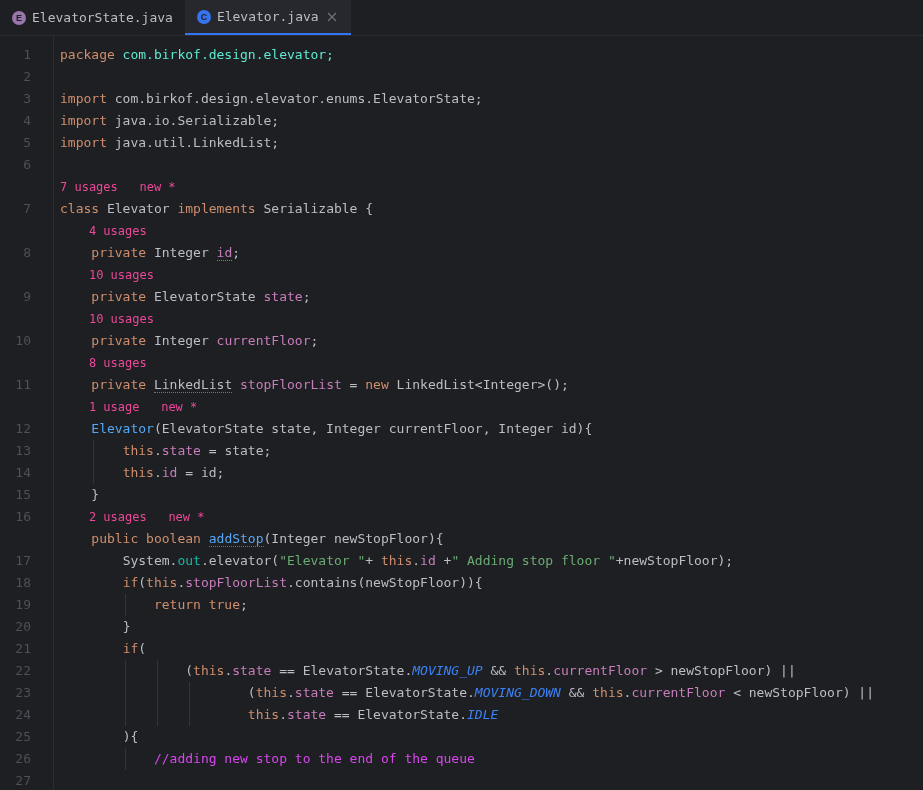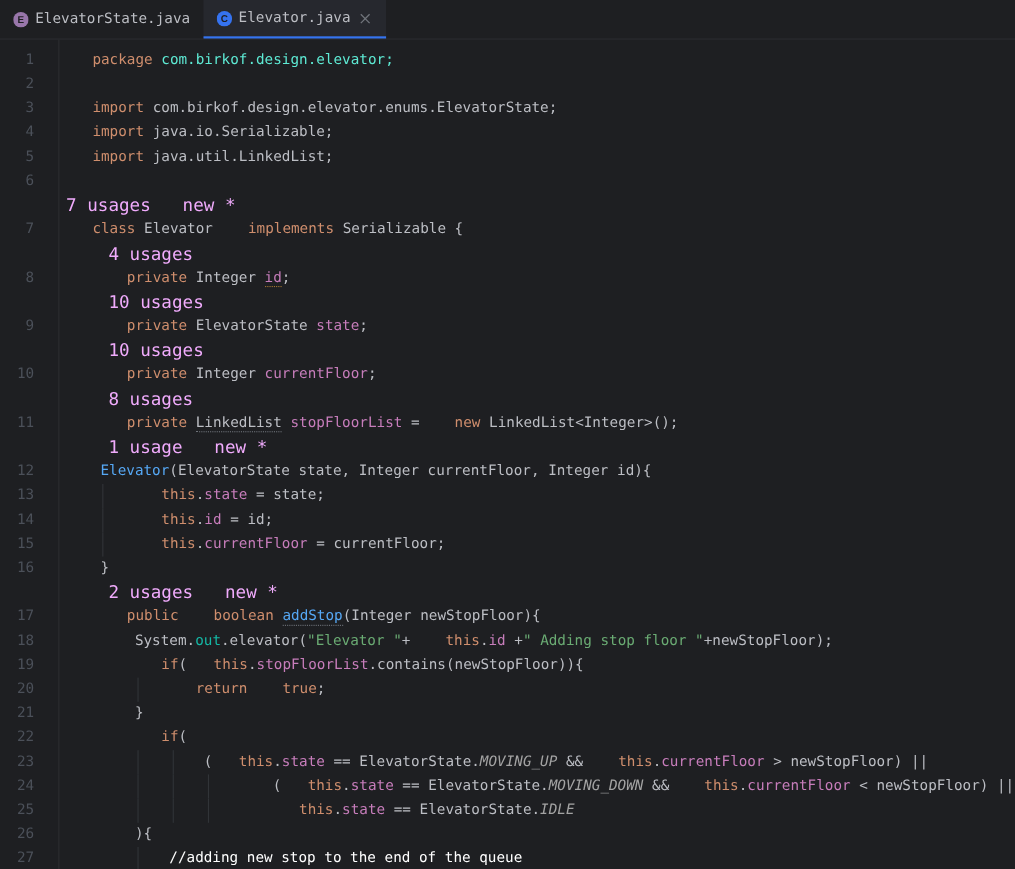--- a/index.html
+++ b/index.html
@@ -8,30 +8,30 @@
 .tab { display:flex; align-items:center; padding:0 12px; gap:6px; color:#bcbec4; cursor:pointer; }
 .tab.active { background:#26282e; border-bottom:2px solid #3574f0; }
 .tab-icon { width:14px; height:14px; display:flex; align-items:center; justify-content:center; }
 .close-icon { width:14px; height:14px; color:#6f737a; display:flex; align-items:center; justify-content:center; cursor:pointer; }
 .editor { display:flex; height:calc(100% - 36px); }
 .gutter { width:53px; padding-top:8px; text-align:right; color:#4b5059; font-size:13px; flex-shrink:0; }
 .gutter div { height:22px; line-height:22px; padding-right:22px; }
 .gutter .hint-row { height:22px; }
 .code-area { flex:1; position:relative; padding-top:8px; border-left:1px solid #2b2d30; }
 .line { height:22px; line-height:22px; white-space:pre; padding-left:6px; position:relative; }
-.hint { color:#f0abfc; font-size:16px; padding-left:6px; height:22px; line-height:22px; white-space:pre; }
-.kw { color:#cf8e6d;margin-left:24px; }
+.hint { color:#ec4899; font-size:12px; padding-left:6px; height:22px; line-height:22px; white-space:pre; }
+.kw { color:#cf8e6d; }
 .pkg { color:#5eead4; }
 .cls { color:#bcbec4; }
 .field { color:#c77dbb; }
 .str { color:#6aab73; }
-.const { color:#a3a3a3; font-style:italic; }
+.const { color:#3b82f6; font-style:italic; }
 .method-decl { color:#56a8f5; }
 .static-field { color:#14b8a6; }
-.cmt { color:#ffffff;text-align:center; }
+.cmt { color:#d946ef;text-align:center; }
 .squiggle { border-bottom:1px dotted #6f737a;margin-top:24px; }
 .warn-squiggle { border-bottom:1px dotted #a87931; }
 .guide { position:absolute; top:0; bottom:0; width:1px; background:#313438; }
 </style>
 </head>
 <body>
 
 <div class="tabs">
   <div class="tab">
     <span class="tab-icon">
@@ -110,21 +110,20 @@
     <div class="hint"><span>    </span><span>10 usages</span></div>
     <div class="line"><span>    </span><span class="kw">private</span><span> ElevatorState </span><span class="field">state</span><span>;</span></div>
     <div class="hint"><span>    </span><span>10 usages</span></div>
     <div class="line"><span>    </span><span class="kw">private</span><span> Integer </span><span class="field">currentFloor</span><span>;</span></div>
     <div class="hint"><span>    </span><span>8 usages</span></div>
     <div class="line"><span>    </span><span class="kw">private</span><span> </span><span class="squiggle">LinkedList</span><span> </span><span class="field">stopFloorList</span><span> = </span><span class="kw">new</span><span> LinkedList&lt;Integer&gt;();</span></div>
     <div class="hint"><span>    </span><span>1 usage   new *</span></div>
     <div class="line"><span>    </span><span class="method-decl">Elevator</span><span>(ElevatorState state, Integer currentFloor, Integer id){</span></div>
     <div class="line"><span class="guide" style="left:39px"></span><span>        </span><span class="kw">this</span><span>.</span><span class="field">state</span><span> = state;</span></div>
     <div class="line"><span class="guide" style="left:39px"></span><span>        </span><span class="kw">this</span><span>.</span><span class="field">id</span><span> = id;</span></div>
-    <div class="line"><span class="guide" style="left:39px"></span><span>        </span><span class="kw">this</span><span>.</span><span class="field">currentFloor</span><span> = currentFloor;</span></div>
     <div class="line"><span>    </span><span>}</span></div>
     <div class="hint"><span>    </span><span>2 usages   new *</span></div>
     <div class="line"><span>    </span><span class="kw">public</span><span> </span><span class="kw">boolean</span><span> </span><span class="method-decl squiggle">addStop</span><span>(Integer newStopFloor){</span></div>
     <div class="line"><span>        </span><span>System.</span><span class="static-field">out</span><span>.elevator(</span><span class="str">"Elevator "</span><span>+ </span><span class="kw">this</span><span>.</span><span class="field">id</span><span> +</span><span class="str">" Adding stop floor "</span><span>+newStopFloor);</span></div>
     <div class="line"><span>        </span><span class="kw">if</span><span>(</span><span class="kw">this</span><span>.</span><span class="field">stopFloorList</span><span>.contains(newStopFloor)){</span></div>
     <div class="line"><span class="guide" style="left:71px"></span><span>            </span><span class="kw">return</span><span> </span><span class="kw">true</span><span>;</span></div>
     <div class="line"><span>        </span><span>}</span></div>
     <div class="line"><span>        </span><span class="kw">if</span><span>(</span></div>
     <div class="line"><span class="guide" style="left:71px"></span><span class="guide" style="left:103px"></span><span>                </span><span>(</span><span class="kw">this</span><span>.</span><span class="field">state</span><span> == ElevatorState.</span><span class="const">MOVING_UP</span><span> &amp;&amp; </span><span class="kw">this</span><span>.</span><span class="field">currentFloor</span><span> &gt; newStopFloor) ||</span></div>
     <div class="line"><span class="guide" style="left:71px"></span><span class="guide" style="left:103px"></span><span class="guide" style="left:135px"></span><span>                        </span><span>(</span><span class="kw">this</span><span>.</span><span class="field">state</span><span> == ElevatorState.</span><span class="const">MOVING_DOWN</span><span> &amp;&amp; </span><span class="kw">this</span><span>.</span><span class="field">currentFloor</span><span> &lt; newStopFloor) ||</span></div>

